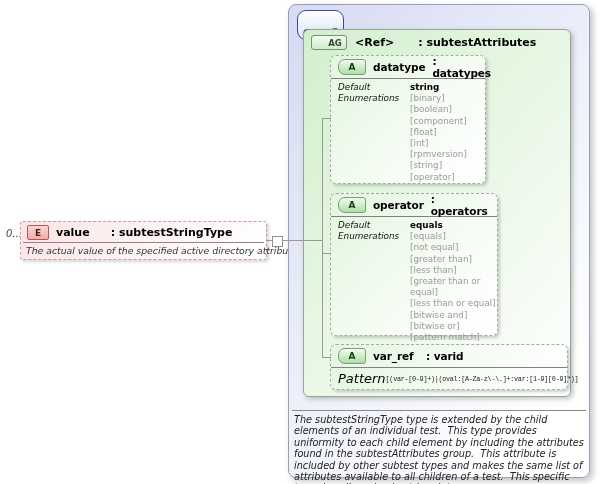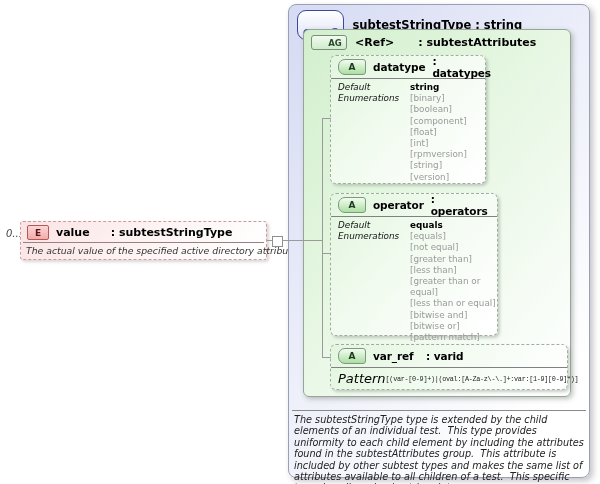--- a/index.html
+++ b/index.html
@@ -132,21 +132,20 @@
     <div class="divider"></div>
     <div class="eannot">The actual value of the specified active directory attribute.</div>
   </div>
 
   <div class="ctbox">
     <div class="box-header">
       <span class="badge-ct">
         <span>CT</span>
         <span class="plus-circle">+</span>
       </span>
-      <span class="ct-title">subtestStringType : string</span>
     </div>
 
     <div class="agbox" style="left:14px; top:24px;">
       <div class="box-header">
         <div class="badge-ag">AG</div>
         <span class="ag-name">&lt;Ref&gt;</span>
         <span class="ag-type">: subtestAttributes</span>
       </div>
     </div>
   </div>
@@ -166,21 +165,21 @@
       <div class="facet-row">
         <span class="facet-label">Enumerations</span>
         <div>
             <div class="enum-item">[binary]</div>
             <div class="enum-item">[boolean]</div>
             <div class="enum-item">[component]</div>
             <div class="enum-item">[float]</div>
             <div class="enum-item">[int]</div>
             <div class="enum-item">[rpmversion]</div>
             <div class="enum-item">[string]</div>
-            <div class="enum-item">[version]</div>
+            <div class="enum-item">[operator]</div>
           </div>
       </div>
     </div>
   </div>
 
   <div class="abox" style="left:330px; top:193px; width:168px; height:143px;">
     <div class="box-header">
       <div class="badge-a">A</div>
       <span class="a-name">operator</span>
       <span class="a-type">: operators</span>

